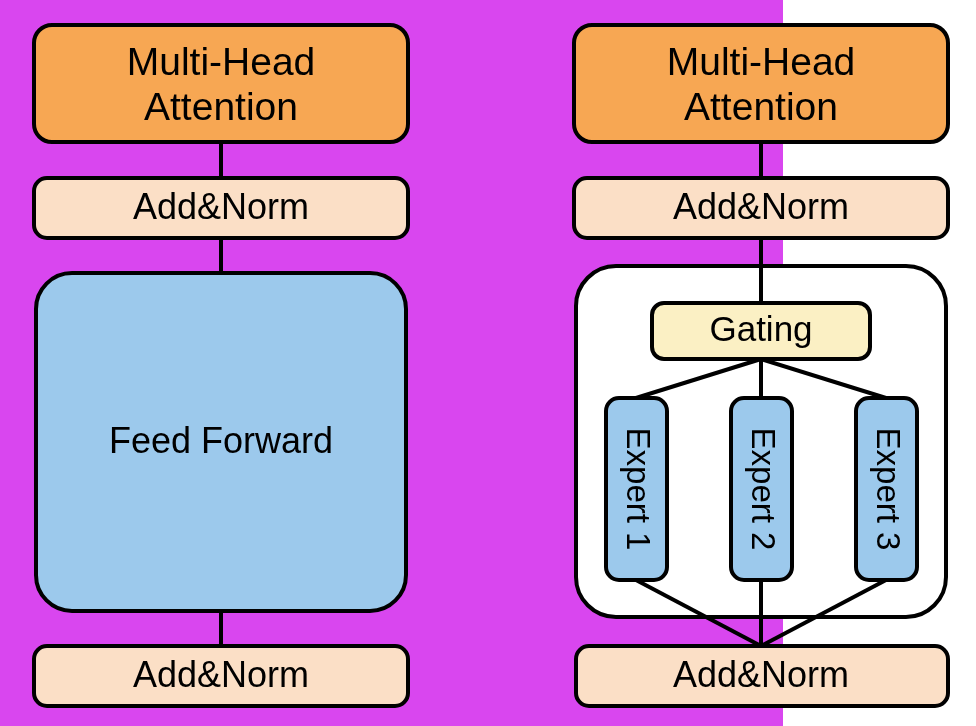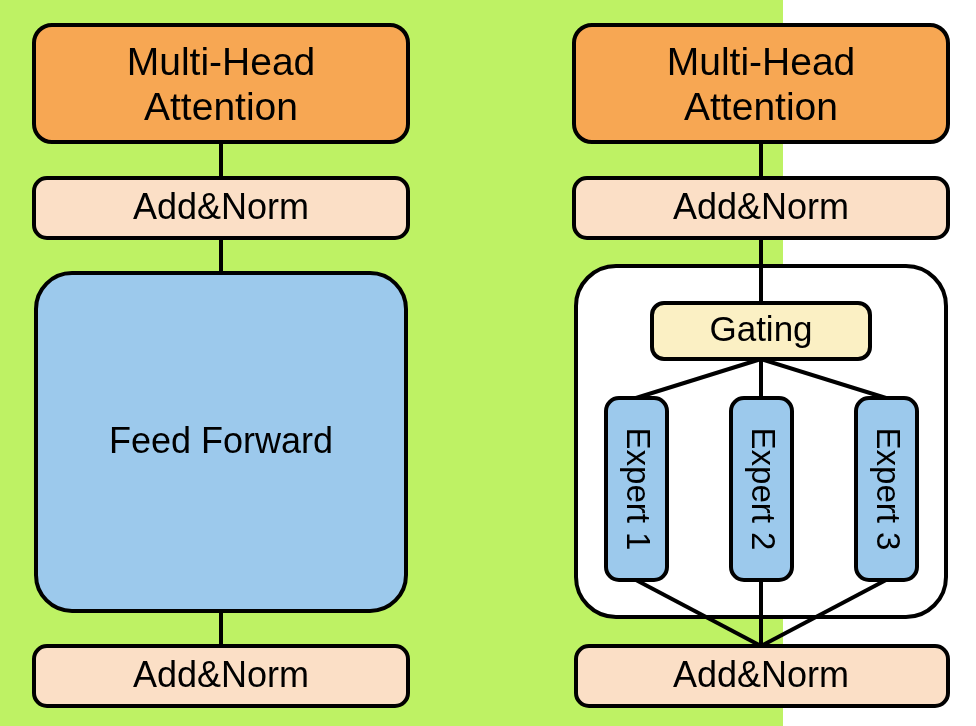--- a/index.html
+++ b/index.html
@@ -10,21 +10,21 @@
   body {
     width: 976px;
     height: 726px;
     font-family: "Liberation Sans", sans-serif;
     overflow: hidden;
   }
   #diagram-root {
     position: relative;
     width: 783px;
     height: 726px;
-    background: #bef264;
+    background: #d946ef;
   }
   svg.diagram-canvas {
     display: block;
     width: 976px;
     height: 726px;
   }
   .node-shape {
     stroke: #000000;
     stroke-width: 4;
   }

